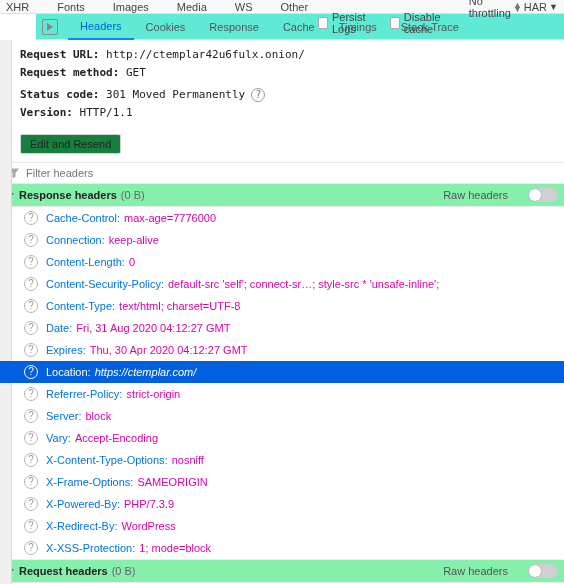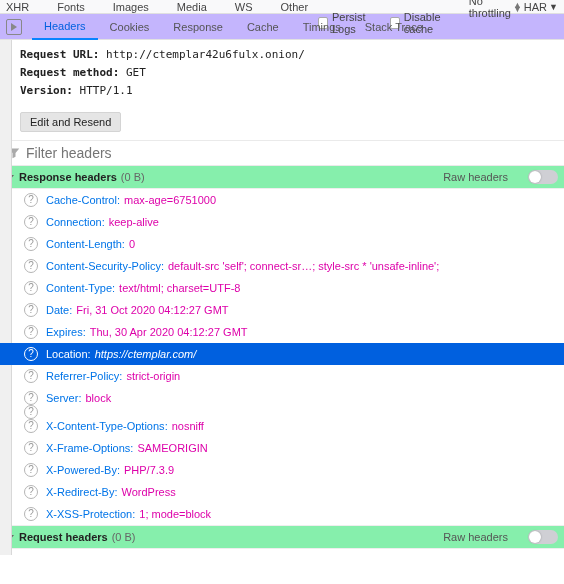--- a/index.html
+++ b/index.html
@@ -6,33 +6,33 @@
 body { font-family: -apple-system, "Segoe UI", Arial, sans-serif; font-size: 11px; color: #222; background: #fff; width: 564px; height: 584px; overflow: hidden; }
 
 .filterbar { display: flex; align-items: center; height: 14px; background: #f9f9fa; border-bottom: 1px solid #e0e0e0; gap: 10px; padding: 0 6px; }
 .filter-types { display: flex; gap: 28px; color: #444; }
 .filter-t { cursor: default; }
 .chk { display: flex; align-items: center; gap: 4px; color: #444; margin-top: 32px; }
 .chk .box { width: 12px; height: 12px; border: 1px solid #aaa; border-radius: 2px; background: #fff; }
 .right-tools { margin-left: auto; display: flex; align-items: center; gap: 2px; color: #444; }
 .dropdown-arrows { font-size: 9px; display: flex; flex-direction: column; line-height: 4px; color: #777; }
 
-.tabbar { display: flex; align-items: center; height: 26px; background: #c4b5fd; border-bottom: 1px solid #e2e2e2; padding-left: 4px; gap: 2px; }
+.tabbar { display: flex; align-items: center; height: 26px; background: #5eead4; border-bottom: 1px solid #e2e2e2; padding-left: 4px; gap: 2px; margin-left: 36px; }
 .play-icon { width: 16px; height: 16px; border: 1px solid #888; border-radius: 2px; display: flex; align-items: center; justify-content: center; margin-right: 8px; margin-left: 2px; }
 .play-icon svg { fill: #888; }
 .tab { padding: 0 12px; height: 26px; display: flex; align-items: center; color: #555; }
 .tab.active { color: #0060df; border-bottom: 2px solid #0a84ff; margin-bottom: -1px; }
 .summary { padding: 6px 10px 6px 20px; font-family: Menlo, Consolas, monospace; font-size: 11px; line-height: 18px; }
 .summary .lbl { font-weight: bold; }
 .summary .q-icon { display: inline-block; width: 14px; height: 14px; border: 1px solid #999; border-radius: 50%; text-align: center; line-height: 12px; color: #777; font-size: 10px; margin-left: 6px; vertical-align: middle; }
 
-.edit-btn { margin: 6px 10px 8px 20px; background: #e5e5e5; border: 1px solid #d4d4d4; padding: 3px 9px; font-size: 11px; border-radius: 2px; display: inline-block; }
+.edit-btn { margin: 6px 10px 8px 20px; background: #15803d; border: 1px solid #d4d4d4; padding: 3px 9px; font-size: 11px; border-radius: 2px; display: inline-block; }
 
 .filter-row { display: flex; align-items: center; padding: 4px 8px; border-top: 1px solid #eaeaea; border-bottom: 1px solid #eaeaea; color: #8a8a8a; gap: 6px; }
-.filter-row input { border: none; outline: none; font-size: 14px; flex: 1; color: #666; }
+.filter-row input { border: none; outline: none; font-size: 11px; flex: 1; color: #666; }
 
 .section-hdr { display: flex; align-items: center; padding: 4px 6px; background: #86efac; border-bottom: 1px solid #eee; }
 .section-hdr.topbdr { border-top: 1px solid #eee; }
 .twisty { width: 0; height: 0; border-left: 4px solid transparent; border-right: 4px solid transparent; border-top: 5px solid #666; margin-right: 5px; }
 .section-title { font-weight: 600; }
 .section-count { color: #666; margin-left: 4px; }
 .raw-label { margin-left: auto; margin-right: 20px; color: #555; }
 
 .toggle { width: 30px; height: 14px; background: #cfcfd4; border-radius: 8px; position: relative; }
 .toggle::after { content: ""; position: absolute; width: 12px; height: 12px; background: #fff; border-radius: 50%; top: 1px; left: 1px; box-shadow: 0 0 2px rgba(0,0,0,0.3); }
@@ -98,20 +98,21 @@
       <div class="tab">Stack Trace</div>
     </div>
 </div>
 
 <div class="main">
 <div class="leftgutter"></div>
 
 <div class="summary">
   <div><span class="lbl">Request URL:</span> <span>http://ctemplar42u6fulx.onion/</span></div>
   <div><span class="lbl">Request method:</span> <span>GET</span></div>
+  <div style="margin-top:4px;"><span class="lbl">Status code:</span> <span>301 Moved Permanently</span><span class="q-icon">?</span></div>
   <div><span class="lbl">Version:</span> <span>HTTP/1.1</span></div>
 </div>
 
 <div class="edit-btn">Edit and Resend</div>
 
 <div class="filter-row">
   <svg width="12" height="12" viewBox="0 0 16 16">
         <path fill="#aaa" d="M1 2h14l-5 6v5l-4 2v-7z"></path>
       </svg>
   <input type="text" placeholder="Filter headers" style="">
@@ -121,60 +122,61 @@
   <span class="twisty"></span>
   <span class="section-title">Response headers</span>
   <span class="section-count">(0 B)</span>
   <span class="raw-label">Raw headers</span>
   <span class="toggle"></span>
 </div>
 
 <div class="hdr-list" id="resp-list">
       <div class="hdr-row">
         <span class="qm">?</span>
-        <span class="txt"><span class="name">Cache-Control</span><span class="sep">:</span><span class="val">max-age=6751000</span></span>
+        <span class="txt"><span class="name">Cache-Control</span><span class="sep">:</span><span class="val">max-age=7776000</span></span>
       </div>
       <div class="hdr-row">
         <span class="qm">?</span>
         <span class="txt"><span class="name">Connection</span><span class="sep">:</span><span class="val">keep-alive</span></span>
       </div>
       <div class="hdr-row">
         <span class="qm">?</span>
         <span class="txt"><span class="name">Content-Length</span><span class="sep">:</span><span class="val">0</span></span>
       </div>
       <div class="hdr-row">
         <span class="qm">?</span>
         <span class="txt"><span class="name">Content-Security-Policy</span><span class="sep">:</span><span class="val">default-src 'self'; connect-sr…; style-src * 'unsafe-inline';</span></span>
       </div>
       <div class="hdr-row">
         <span class="qm">?</span>
         <span class="txt"><span class="name">Content-Type</span><span class="sep">:</span><span class="val">text/html; charset=UTF-8</span></span>
       </div>
       <div class="hdr-row">
         <span class="qm">?</span>
-        <span class="txt"><span class="name">Date</span><span class="sep">:</span><span class="val">Fri, 31 Oct 2020 04:12:27 GMT</span></span>
+        <span class="txt"><span class="name">Date</span><span class="sep">:</span><span class="val">Fri, 31 Aug 2020 04:12:27 GMT</span></span>
       </div>
       <div class="hdr-row">
         <span class="qm">?</span>
         <span class="txt"><span class="name">Expires</span><span class="sep">:</span><span class="val">Thu, 30 Apr 2020 04:12:27 GMT</span></span>
       </div>
       <div class="hdr-row sel">
         <span class="qm">?</span>
         <span class="txt"><span class="name">Location</span><span class="sep">:</span><span class="val">https://ctemplar.com/</span></span>
       </div>
       <div class="hdr-row">
         <span class="qm">?</span>
         <span class="txt"><span class="name">Referrer-Policy</span><span class="sep">:</span><span class="val">strict-origin</span></span>
       </div>
       <div class="hdr-row">
         <span class="qm">?</span>
         <span class="txt"><span class="name">Server</span><span class="sep">:</span><span class="val">block</span></span>
       </div>
       <div class="hdr-row">
         <span class="qm">?</span>
+        <span class="txt"><span class="name">Vary</span><span class="sep">:</span><span class="val">Accept-Encoding</span></span>
       </div>
       <div class="hdr-row">
         <span class="qm">?</span>
         <span class="txt"><span class="name">X-Content-Type-Options</span><span class="sep">:</span><span class="val">nosniff</span></span>
       </div>
       <div class="hdr-row">
         <span class="qm">?</span>
         <span class="txt"><span class="name">X-Frame-Options</span><span class="sep">:</span><span class="val">SAMEORIGIN</span></span>
       </div>
       <div class="hdr-row">

